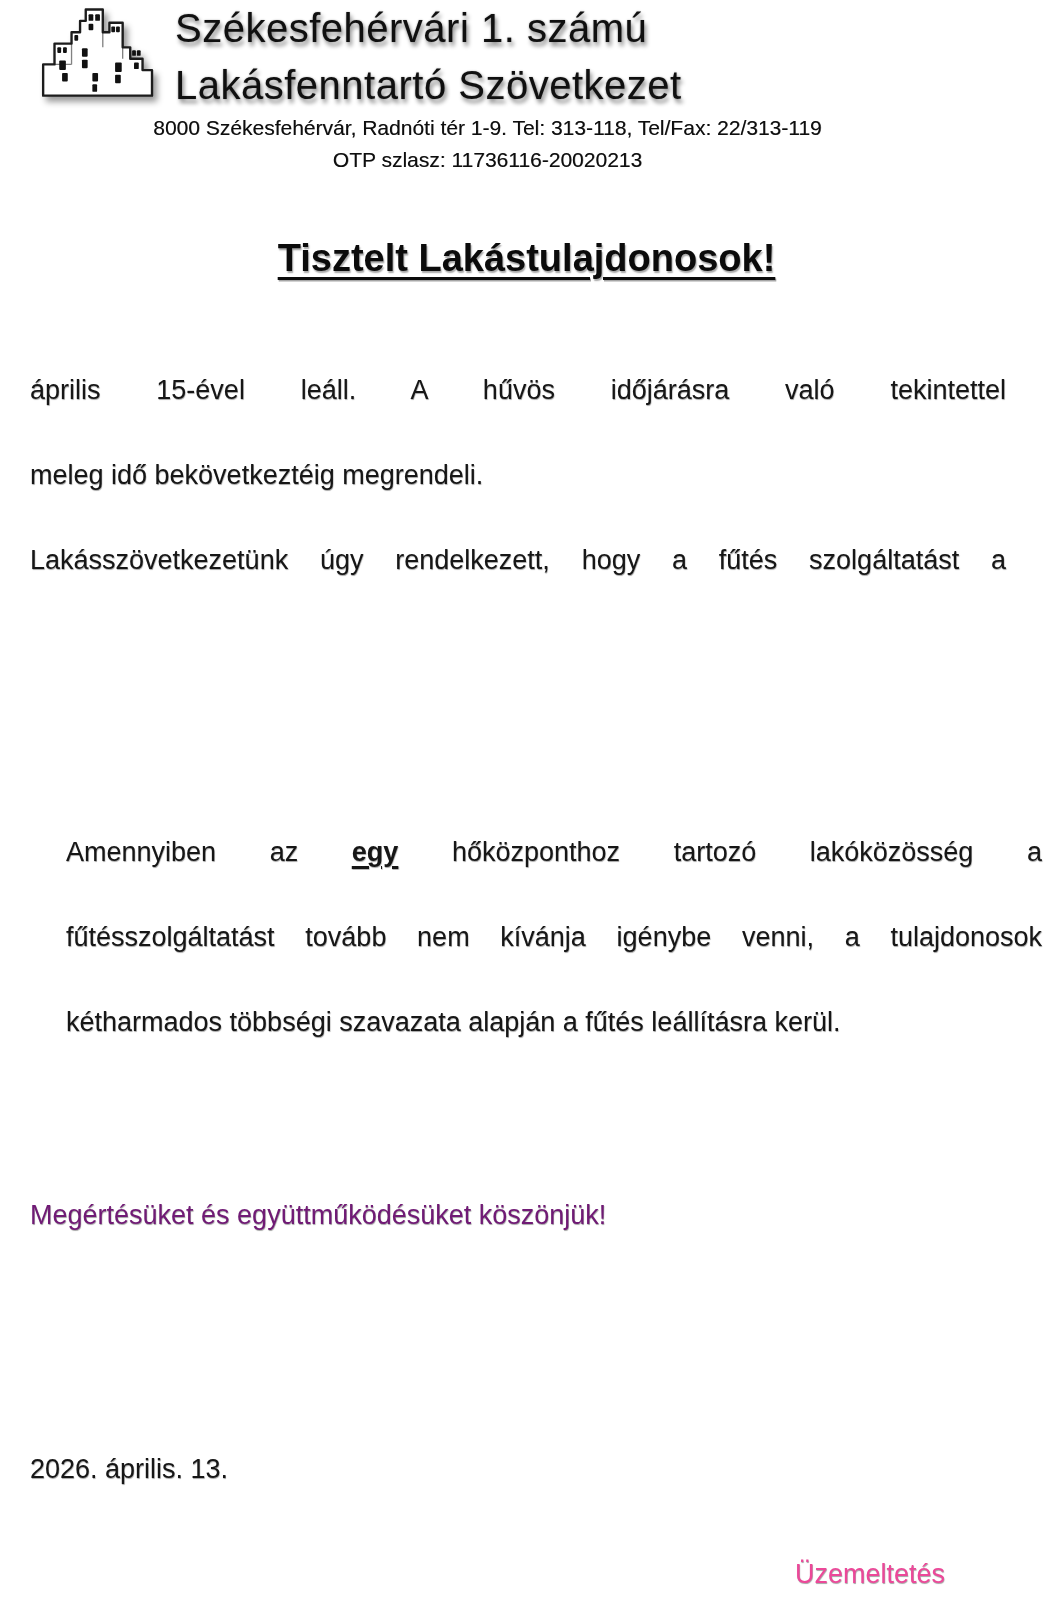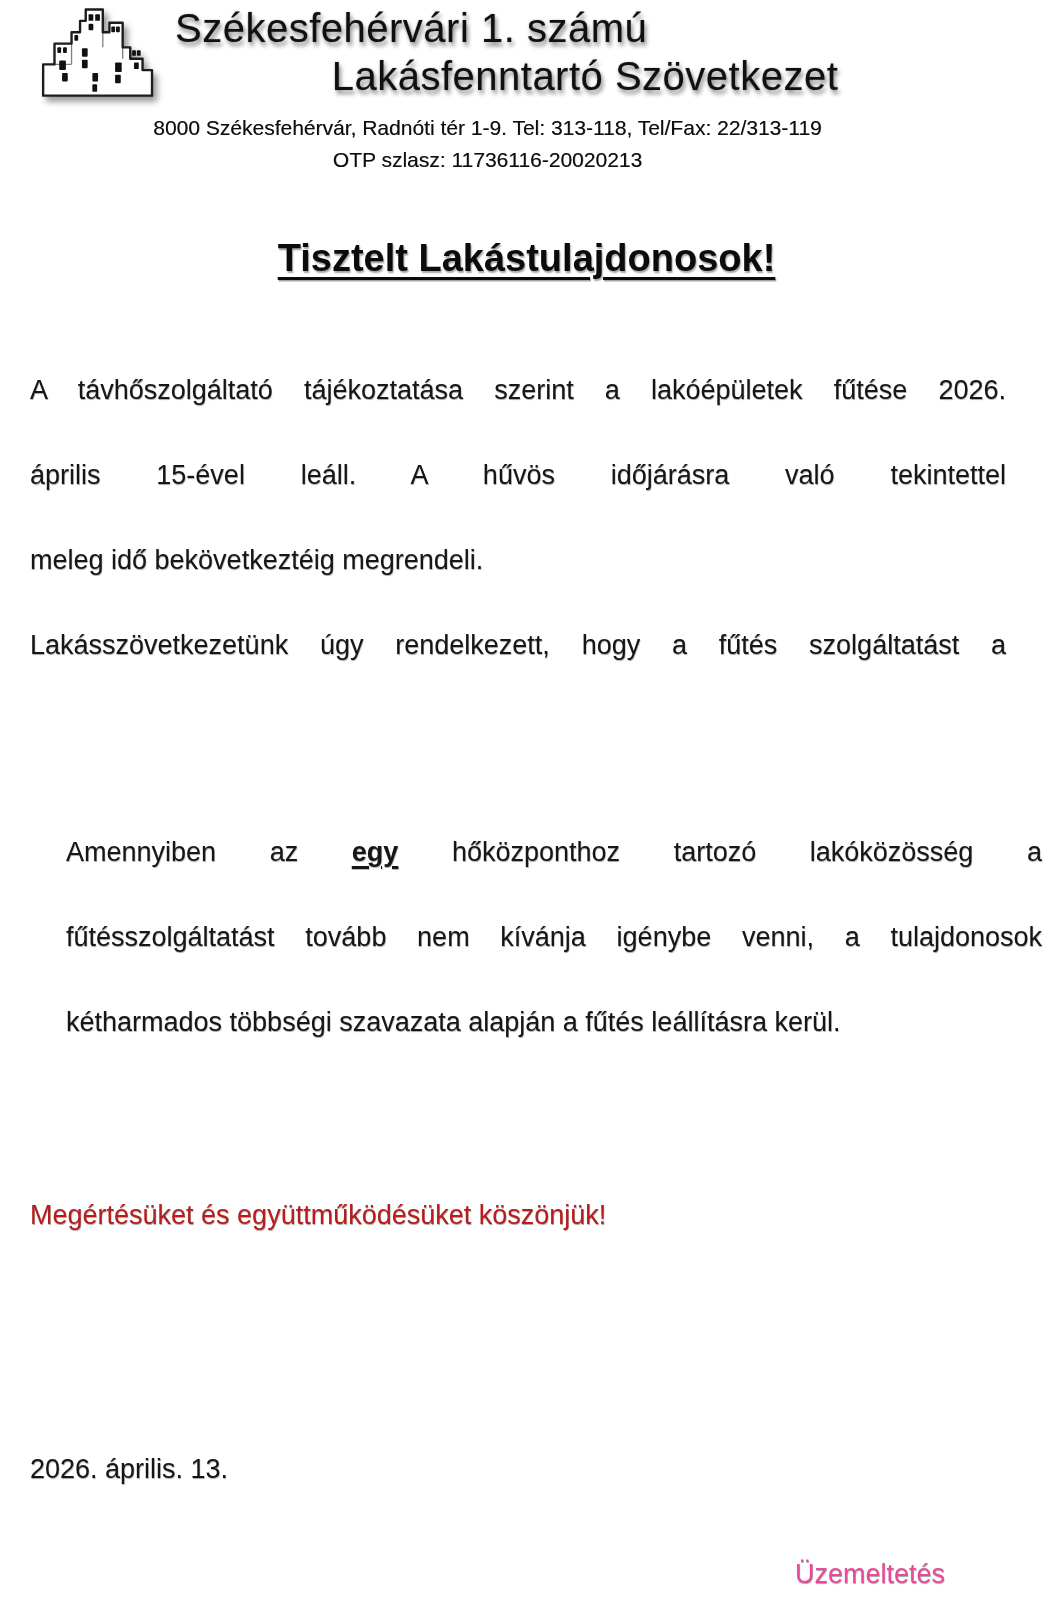--- a/index.html
+++ b/index.html
@@ -33,21 +33,21 @@
   }
   .org-line {
     font-size: 40px;
     font-weight: 400;
     line-height: 48px;
     letter-spacing: 0.5px;
     color: #101010;
     text-shadow: 2px 4px 4px rgba(0,0,0,0.45), 0 0 2px rgba(0,0,0,0.30);
     white-space: nowrap;
   }
-  .org-line.second { text-align: center; }
+  .org-line.second { text-align: left; margin-top: 9px; }
 
   .addr-block {
     position: absolute;
     left: 0; top: 112px;
     width: 975px;
     text-align: center;
   }
   .addr-line {
     font-size: 21px;
     font-weight: 400;
@@ -97,21 +97,21 @@
     text-decoration-thickness: 2.5px;
     text-underline-offset: 5px;
   }
 
   .closing {
     position: absolute;
     left: 30px; top: 1192px;
     width: 976px;
     font-size: 27px;
     line-height: 46px;
-    color: #b91c1c;
+    color: #701a75;
     text-shadow: 0.5px 0.8px 0.8px rgba(0,0,0,0.35);
   }
   .date-line {
     position: absolute;
     left: 30px; top: 1446px;
     font-size: 27px;
     line-height: 46px;
     color: #161616;
     text-shadow: 0.5px 0.8px 0.8px rgba(0,0,0,0.35);
     text-align: right;
@@ -169,21 +169,20 @@
   </div>
 
   <div class="addr-block">
     <div class="addr-line">8000 Székesfehérvár, Radnóti tér 1-9. Tel: 313-118, Tel/Fax: 22/313-119</div>
     <div class="addr-line">OTP szlasz: 11736116-20020213</div>
   </div>
 
   <h1 class="title">Tisztelt Lakástulajdonosok!</h1>
 
   <div class="para p1">
-    <div class="tline jline">A távhőszolgáltató tájékoztatása szerint a lakóépületek fűtése 2026.</div>
     <div class="tline jline">április 15-ével leáll. A hűvös időjárásra való tekintettel</div>
     <div class="tline lastline">meleg idő bekövetkeztéig megrendeli.</div>
     <div class="tline jline">Lakásszövetkezetünk úgy rendelkezett, hogy a fűtés szolgáltatást a</div>
   </div>
 
   <div class="para p2">
     <div class="tline jline"><span>Amennyiben az</span> <span class="emph">egy</span> <span>hőközponthoz tartozó lakóközösség a</span></div>
     <div class="tline jline">fűtésszolgáltatást tovább nem kívánja igénybe venni, a tulajdonosok</div>
     <div class="tline lastline">kétharmados többségi szavazata alapján a fűtés leállításra kerül.</div>
   </div>

